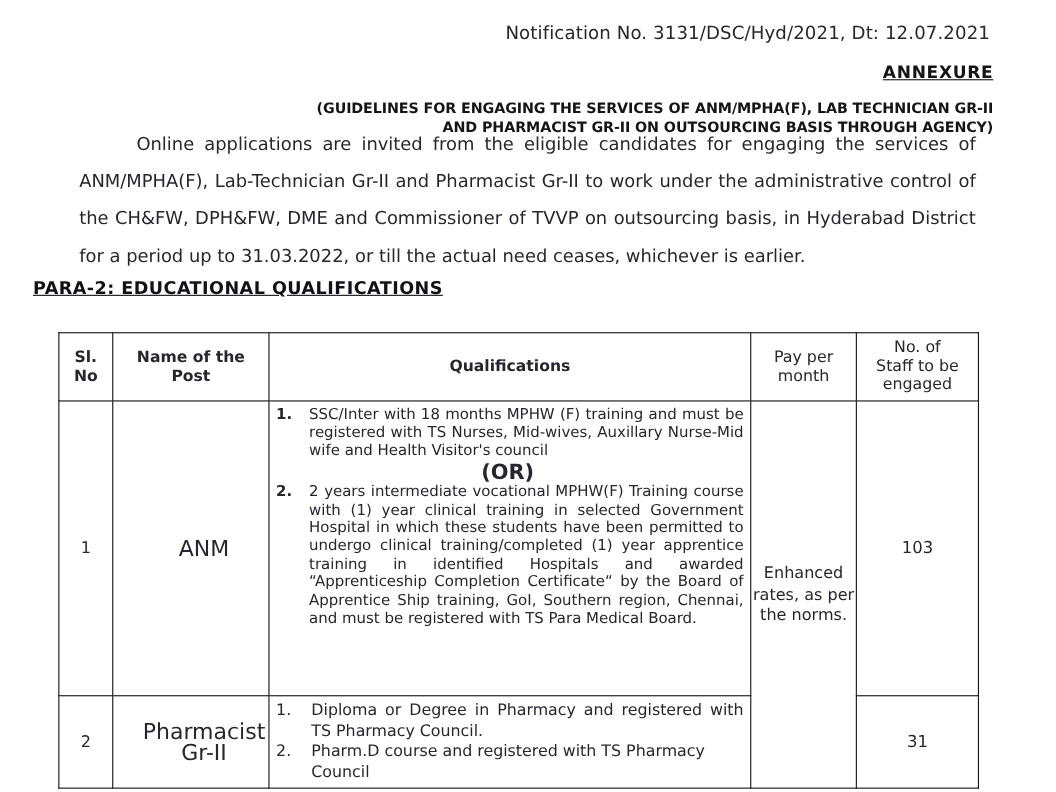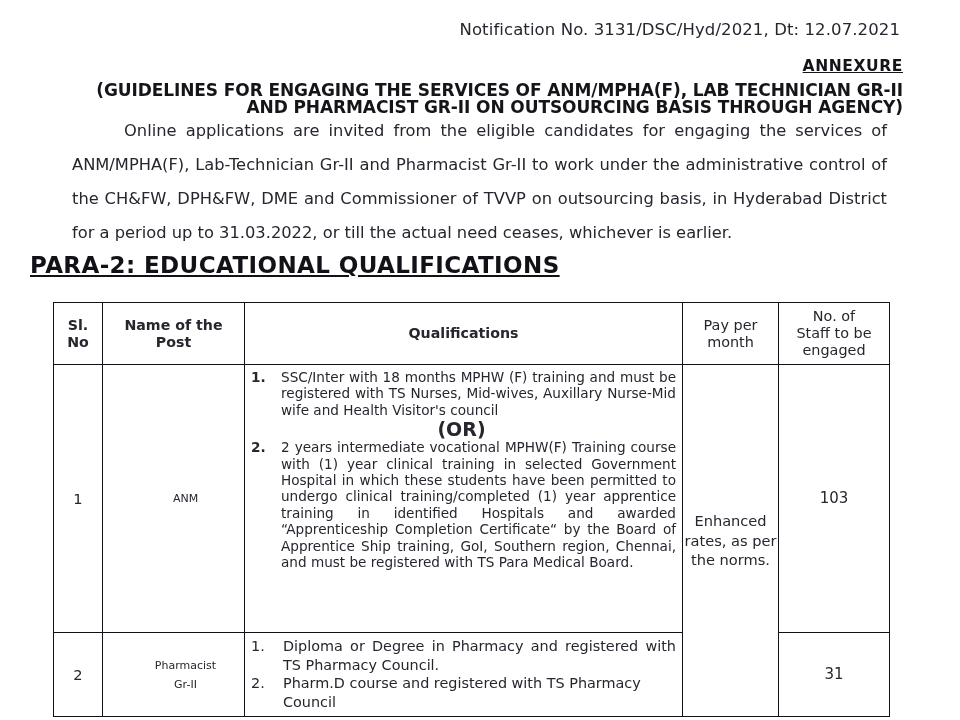--- a/index.html
+++ b/index.html
@@ -48,22 +48,22 @@
   }
   .annexure-title {
     font-size: 15.5px;
     font-weight: bold;
     text-decoration: underline;
     letter-spacing: 0.6px;
     line-height: 20px;
     color: #141419;
   }
   .guidelines {
-    margin-top: 6px;
-    font-size: 17px;
+    margin-top: 16px;
+    font-size: 13px;
     font-weight: bold;
     line-height: 16.5px;
     letter-spacing: -0.1px;
     color: #141419;
   }
 
   
   .intro {
     position: absolute;
     left: 72px;
@@ -75,21 +75,21 @@
     text-justify: inter-word;
     color: #26262f;
   }
   .intro .indent { display: inline-block; width: 52px; }
 
   
   .para-heading {
     position: absolute;
     left: 30px;
     top: 252px;
-    font-size: 23px;
+    font-size: 16px;
     font-weight: bold;
     text-decoration: underline;
     letter-spacing: 0.4px;
     color: #111118;
   }
 
   
   .qual-table {
     position: absolute;
     left: 53px;
@@ -121,21 +121,21 @@
   .col-post  { width: 142px; }
   .col-qual  { width: 438px; }
   .col-pay   { width: 96px; }
   .col-staff { width: 111px; }
 
   td.c-sl, td.c-post, td.c-pay, td.c-staff {
     text-align: center;
     font-size: 14.6px;
     line-height: 19px;
   }
-  td.c-post { font-size: 11px; padding-left: 24px; }
+  td.c-post { font-size: 20px; padding-left: 24px; }
   td.c-staff { font-size: 15px; }
   td.c-pay { font-size: 14.6px; line-height: 19.5px; }
 
   td.c-qual {
     padding: 4px 6px 5px 2px;
     vertical-align: top;
   }
   .q-item {
     display: flex;
     align-items: flex-start;

